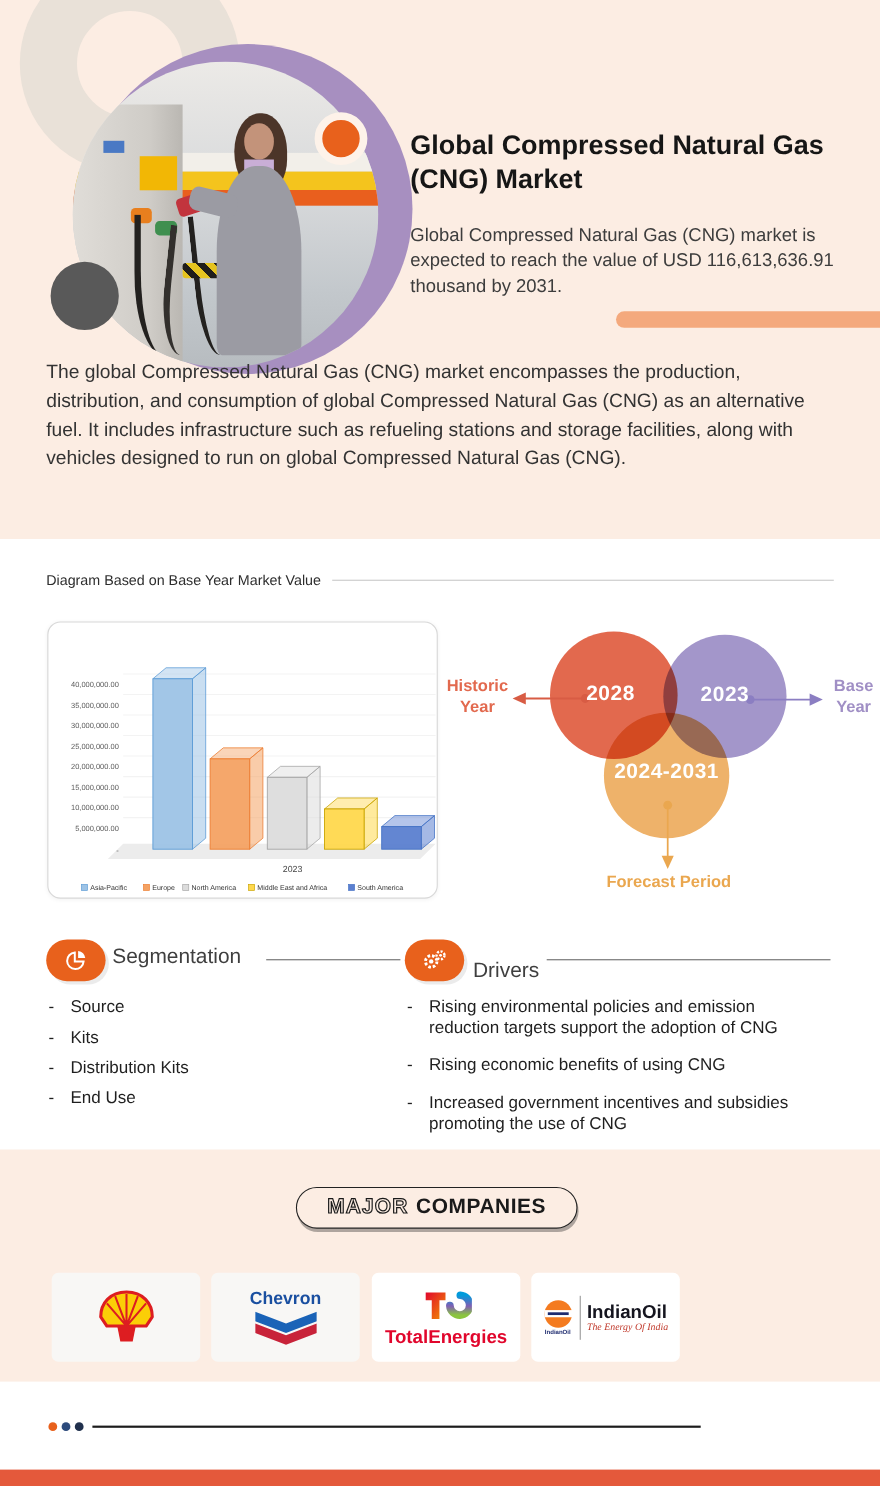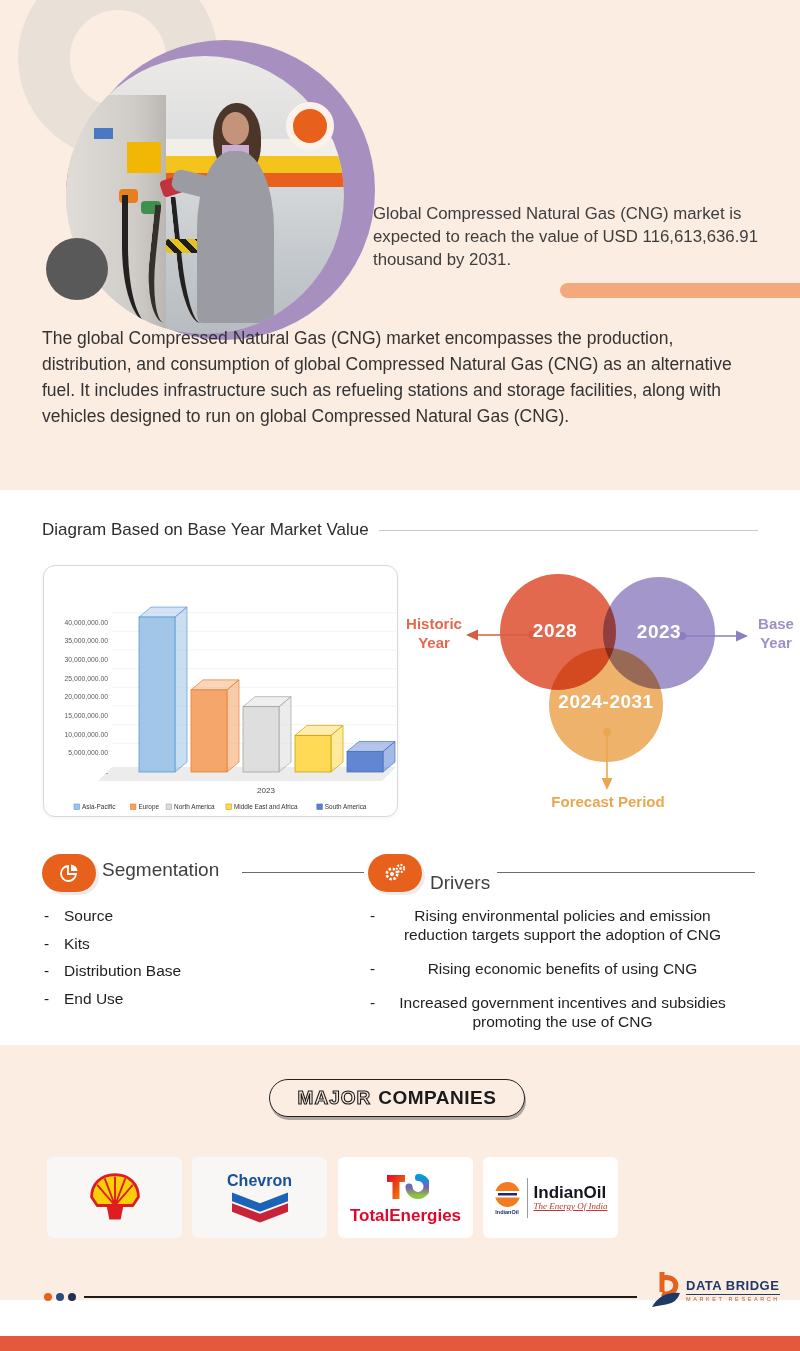--- a/index.html
+++ b/index.html
@@ -34,21 +34,21 @@
   .ph-coat { position:absolute; left:47%; top:34%; width:28%; height:62%; background:#9b9ba3; border-radius:45% 45% 6% 6%; }
   .ph-arm { position:absolute; left:38%; top:42%; width:16%; height:8%; background:#9b9ba3; border-radius:8px; transform:rotate(14deg); }
 
   .header-title { position:absolute; left:373px; top:118px; width:390px; font-size:24.5px; font-weight:bold; color:#161616; line-height:1.25; z-index:5; }
   .header-sub { position:absolute; left:373px; top:202px; width:406px; font-size:16.8px; color:#3d3d3d; line-height:1.38; z-index:5; }
   .header-bar { position:absolute; left:560px; top:283px; width:240px; height:15px; border-radius:9px 0 0 9px; background:#f4a97d; z-index:5; }
   .header-desc { position:absolute; left:42px; top:326px; width:716px; font-size:17.5px; color:#333333; line-height:1.48; z-index:5; }
 
   
   .diagram-heading { position:absolute; left:42px; top:520px; width:716px; display:flex; align-items:center; }
-  .diagram-heading span { font-size:17px; color:#2d2d2d; white-space:nowrap; }
+  .diagram-heading span { font-size:13px; color:#2d2d2d; white-space:nowrap; }
   .diagram-heading .rule { flex:1; height:1px; background:#c9c9c9; margin-left:10px; }
 
   .chart-card { position:absolute; left:43px; top:565px; width:355px; height:252px; background:#ffffff; border:1px solid #d8d8d8; border-radius:12px; box-shadow:0 1px 4px rgba(0,0,0,.05); overflow:hidden; }
 
   .venn { position:absolute; left:400px; top:560px; width:400px; height:290px; }
   .vc { position:absolute; border-radius:50%; mix-blend-mode:multiply; }
   .vc-red { left:100px; top:14px; width:116px; height:116px; background:#e2694e; }
   .vc-purple { left:203px; top:17px; width:112px; height:112px; background:#a396ca; }
   .vc-orange { left:149px; top:88px; width:114px; height:114px; background:#eeb26a; }
   .vyear { position:absolute; color:#ffffff; font-weight:bold; font-size:19px; letter-spacing:.5px; text-align:center; z-index:3; }
@@ -71,43 +71,43 @@
   .sec-rule { position:absolute; top:872px; height:1px; background:#6b6b6b; }
   .seg-rule { left:242px; width:122px; }
   .drv-rule { left:497px; width:258px; }
 
   .seg-list { position:absolute; left:44px; top:906px; width:300px; }
   .drv-list { position:absolute; left:370px; top:906px; width:380px; }
   .li-row { display:flex; font-size:15.5px; color:#1f1f1f; line-height:19px; }
   .seg-list .li-row { margin-bottom:8.5px; }
   .drv-list .li-row { margin-bottom:15px; }
   .li-row .dash { width:20px; flex:0 0 20px; }
-  .drv-list .li-row span.txt { width:345px;text-align:center; }
-
-  
-  .companies-block { position:absolute; left:0; top:1045px; width:800px; height:255px; background:#fcede3; }
+  .drv-list .li-row span.txt { width:345px; }
+
+  
+  .companies-block { position:absolute; left:0; top:1045px; width:800px; height:211px; background:#fcede3; }
   .companies-pill { position:absolute; left:269px; top:34px; width:256px; height:38px; border:1.6px solid #222222; border-radius:19px; background:#fcede3; box-shadow:1px 3px 0 rgba(30,30,30,.35); display:flex; align-items:center; justify-content:center; gap:7px; }
   .companies-pill .outline { font-size:19px; font-weight:bold; letter-spacing:1px; color:#fcede3; -webkit-text-stroke:1.1px #1a1a1a; }
   .companies-pill .solid { font-size:19px; font-weight:bold; letter-spacing:.5px; color:#1a1a1a; }
   .logo-card { position:absolute; top:112px; width:135px; height:81px; border-radius:6px; background:#ffffff; display:flex; align-items:center; justify-content:center; }
   .lc-1 { left:47px; background:#f8f7f5; }
   .lc-2 { left:192px; background:#f8f7f5; }
   .lc-3 { left:338px; }
   .lc-4 { left:483px; }
   .lc-5 { left:629px; }
   .chevron-wrap { display:flex; flex-direction:column; align-items:center; gap:2px;text-align:center; }
   .chevron-word { font-size:16px; font-weight:bold; color:#1a4fa0; }
   .total-wrap { display:flex; flex-direction:column; align-items:center; }
   .total-word { font-size:17px; font-weight:bold; color:#e1062c; margin-top:1px; }
   .ioc-wrap { display:flex; align-items:center; gap:6px; }
   .ioc-divider { width:1px; height:40px; background:#9a9a9a; }
   .ioc-emblem { display:flex; flex-direction:column; align-items:center; }
   .ioc-emblem-label { font-size:5.5px; color:#1d2a6e; font-weight:bold; margin-top:1px; }
   .ioc-name { font-size:17px; font-weight:bold; color:#15151f; line-height:17px; }
-  .ioc-tagline { font-family:"Liberation Serif", serif; font-style:italic; font-size:9px; color:#c0392b;text-decoration:underline; }
+  .ioc-tagline { font-family:"Liberation Serif", serif; font-style:italic; font-size:9px; color:#c0392b; }
   .adani-word { font-size:31px; font-weight:bold; letter-spacing:0px;
      background:linear-gradient(90deg,#3b6cb4 0%,#6f4ba0 38%,#a93a96 62%,#e0218a 82%,#e03a3e 100%);
      -webkit-background-clip:text; background-clip:text; color:transparent; }
 
   
   .footer-dots { position:absolute; left:44px; top:1293px; display:flex; gap:4px; }
   .footer-dots i { width:8px; height:8px; border-radius:50%; display:block; }
   .footer-rule { position:absolute; left:84px; top:1296px; width:553px; height:1.5px; background:#1c1c1c; }
   .footer-brand { position:absolute; left:650px; top:1270px; display:flex; align-items:center; gap:4px; }
   .brand-text { display:flex; flex-direction:column; }
@@ -141,20 +141,21 @@
       <div class="ph-hair"></div>
       <div class="ph-face"></div>
       <div class="ph-shirt"></div>
       <div class="ph-coat"></div>
       <div class="ph-arm"></div>
     </div>
 
     <div class="deco-dark"></div>
     <div class="deco-orange"></div>
 
+    <h1 class="header-title">Global Compressed Natural Gas (CNG) Market</h1>
     <p class="header-sub">Global Compressed Natural Gas (CNG) market is expected to reach the value of USD 116,613,636.91 thousand by 2031.</p>
     <div class="header-bar"></div>
     <p class="header-desc">The global Compressed Natural Gas (CNG) market encompasses the production, distribution, and consumption of global Compressed Natural Gas (CNG) as an alternative fuel. It includes infrastructure such as refueling stations and storage facilities, along with vehicles designed to run on global Compressed Natural Gas (CNG).</p>
   </div>
 
   <div class="diagram-heading">
     <span>Diagram Based on Base Year Market Value</span>
     <div class="rule"></div>
   </div>
 
@@ -245,21 +246,21 @@
       <div class="li-row">
         <span class="dash">-</span>
         <span class="txt">Source</span>
       </div>
       <div class="li-row">
         <span class="dash">-</span>
         <span class="txt">Kits</span>
       </div>
       <div class="li-row">
         <span class="dash">-</span>
-        <span class="txt">Distribution Base</span>
+        <span class="txt">Distribution Kits</span>
       </div>
       <div class="li-row">
         <span class="dash">-</span>
         <span class="txt">End Use</span>
       </div>
     </div>
 
   <div class="hd-pill drv-pill">
     <svg width="24" height="22" viewBox="0 0 24 22">
       <circle cx="9" cy="12" r="5.2" fill="none" stroke="#ffffff" stroke-width="2.6" stroke-dasharray="2.4 1.7"></circle>
@@ -350,26 +351,15 @@
 
   </div>
 
   <div class="footer-dots">
     <i id="dot0" style="background: rgb(232, 97, 28);"></i>
     <i id="dot1" style="background: rgb(44, 74, 124);"></i>
     <i id="dot2" style="background: rgb(32, 48, 77);"></i>
   </div>
   <div class="footer-rule"></div>
 
-  <div class="footer-brand">
-    <svg width="32" height="40" viewBox="0 0 32 40">
-      <path d="M12 2 v20" stroke="#e8611c" stroke-width="5" fill="none"></path>
-      <path d="M12 8 c11 -2 15 4 13.5 9.5 c-1.5 5.5 -8 7.5 -13.5 6" fill="none" stroke="#e8611c" stroke-width="5"></path>
-      <path d="M2 37 q9 -16 28 -14 q-3 10 -14 11.5 q-8 1 -14 2.5 Z" fill="#1f3864"></path>
-    </svg>
-    <div class="brand-text">
-      <div class="brand-name">DATA BRIDGE</div>
-      <div class="brand-sub">MARKET RESEARCH</div>
-    </div>
-  </div>
 
   <div class="footer-bar"></div>
 </div>
 
 </body></html>

